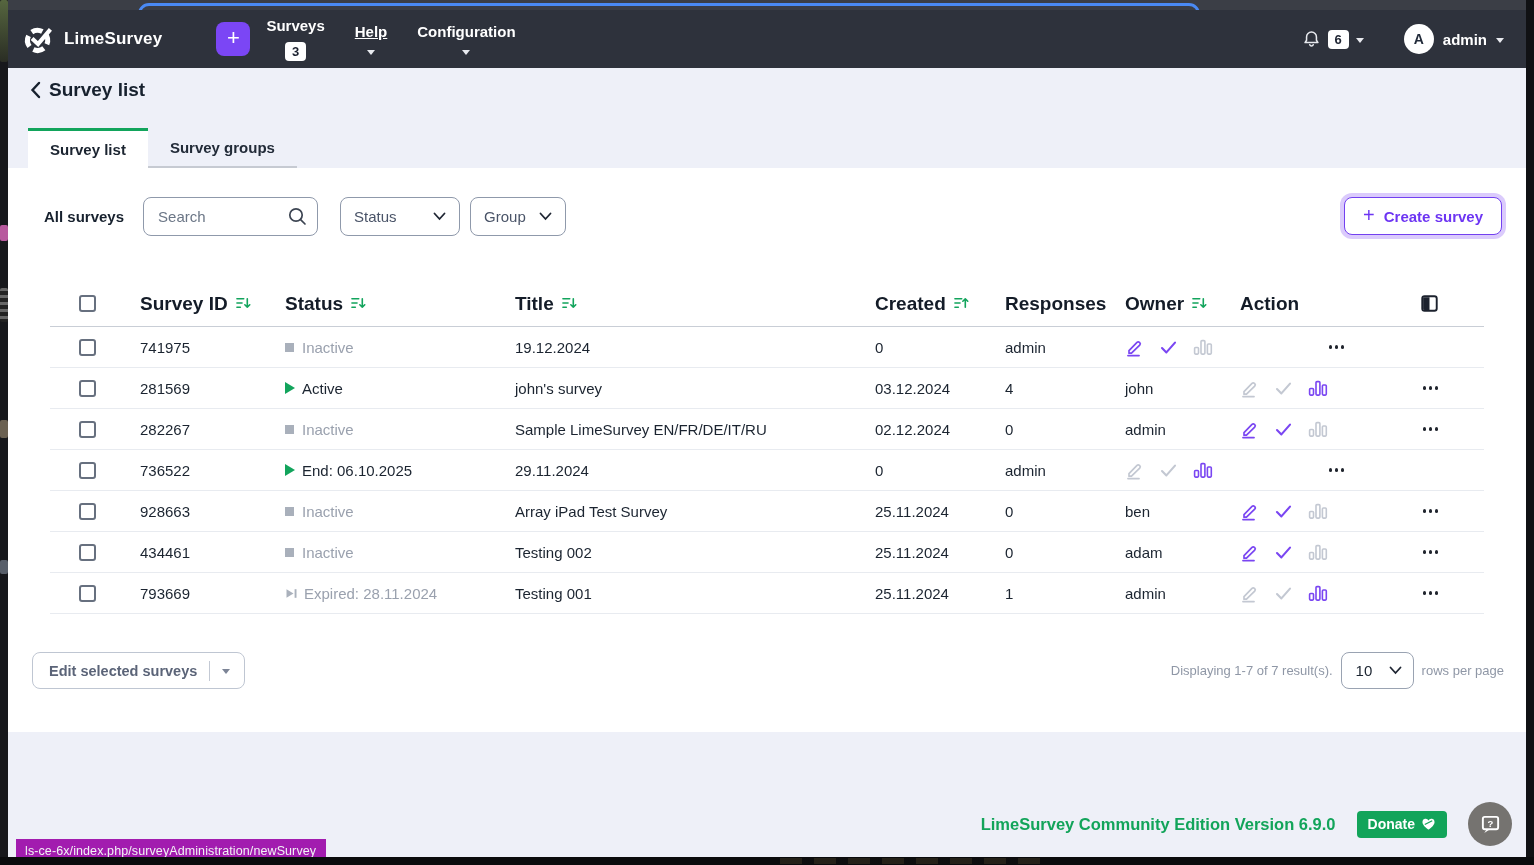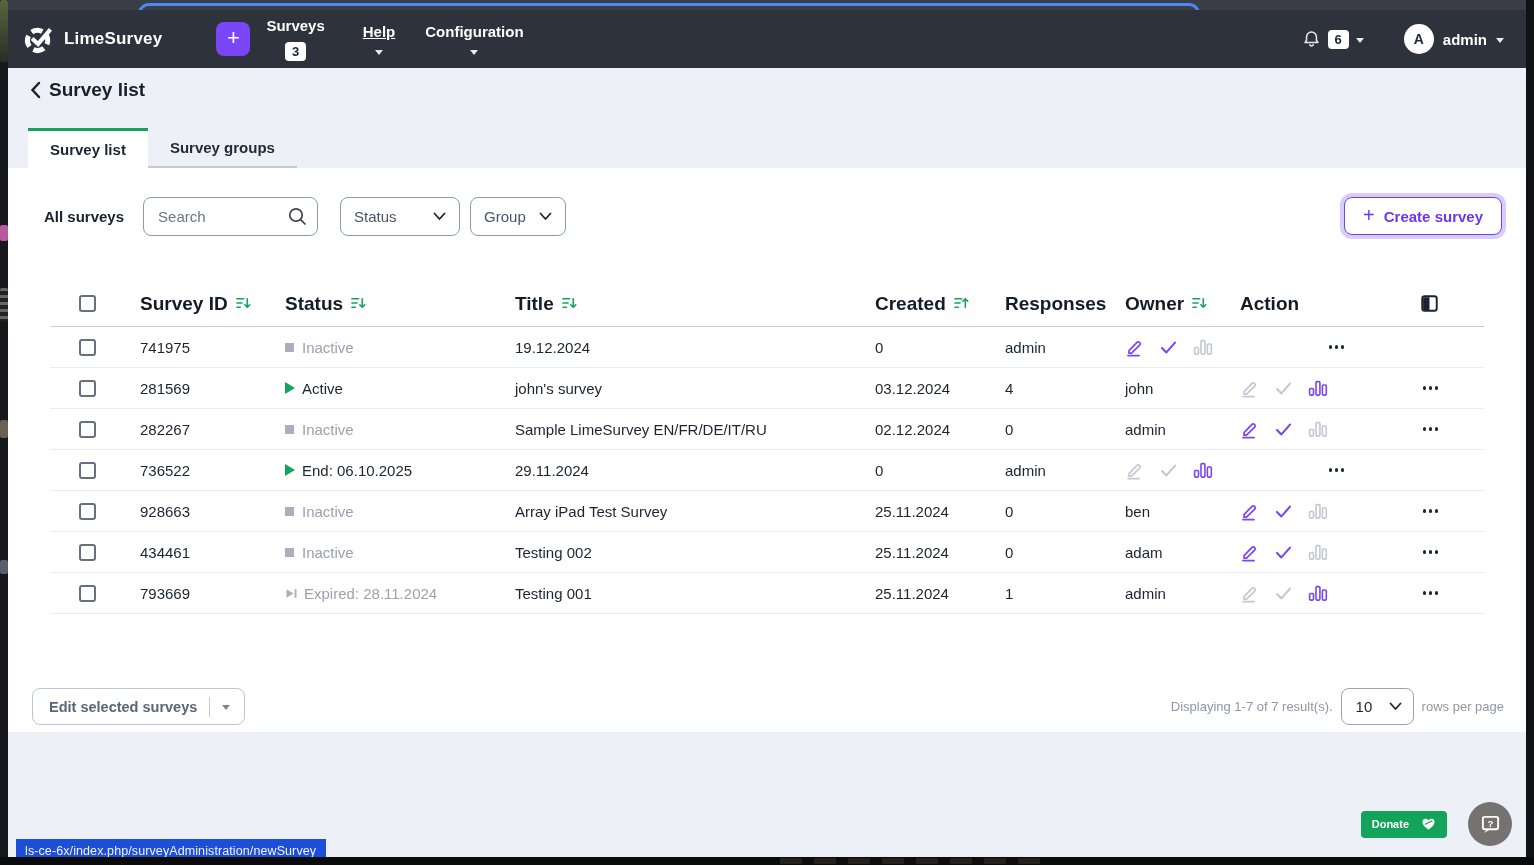--- a/index.html
+++ b/index.html
@@ -26,21 +26,21 @@
   .navbar { position:absolute; top:10px; left:0; width:100%; height:58px;
             background:#2e323c; display:flex; align-items:center; padding:0 14px; }
   .brand { display:flex; align-items:center; gap:9px; }
   .brand-name { color:#fff; font-size:17px; font-weight:700; letter-spacing:.2px; }
   .plus-btn { width:34px; height:34px; margin-left:54px; border-radius:8px; background:#7b46f5;
               color:#fff; font-size:22px; line-height:31px; text-align:center; cursor:pointer;
               font-weight:400; }
   .nav-item { display:flex; align-items:center; gap:8px; color:#fff; font-size:15px;
               font-weight:600; cursor:pointer;flex-direction:column; }
   .nav-item.surveys { margin-left:16px; }
-  .nav-item.help { margin-left:38px;text-decoration:underline; }
+  .nav-item.help { margin-left:30px;text-decoration:underline; }
   .nav-item.config { margin-left:30px; }
   .badge { background:#fff; color:#1c2230; border-radius:4px; padding:1px 7px;
            font-size:13px; font-weight:700; line-height:17px; }
   .caret { width:0; height:0; border-left:4.5px solid transparent; border-right:4.5px solid transparent;
            border-top:5px solid #e8eaef; margin-top:2px; }
   .nav-right { margin-left:auto; display:flex; align-items:center; }
   .notif { display:flex; align-items:center; gap:7px; cursor:pointer; margin-right:40px; }
   .user { display:flex; align-items:center; gap:9px; cursor:pointer; margin-right:8px; }
   .avatar { width:30px; height:30px; border-radius:50%; background:#fff; color:#222b3a;
             font-size:14px; font-weight:700; display:flex; align-items:center; justify-content:center; }
@@ -98,45 +98,45 @@
   .st-tri { width:0; height:0; border-left:10px solid #12a45c; border-top:6px solid transparent;
             border-bottom:6px solid transparent; display:inline-block; margin-right:7px; }
   .st-exp { display:inline-flex; margin-right:6px; }
   .txt-gray { color:#9aa1ae; }
   .c-action { display:flex; gap:15px; align-items:center; }
   .act { display:inline-flex; cursor:pointer; }
   .act.purple { color:#7a46f2; }
   .act.gray { color:#c3c8d2; }
 
   
-  .bottomrow { position:absolute; top:520px; left:24px; right:22px; height:37px;
+  .bottomrow { position:absolute; top:484px; left:24px; right:22px; height:37px;
                display:flex; align-items:flex-start; }
   .bulk-btn { height:37px; display:flex; align-items:center; gap:12px; padding:0 14px 0 16px;
               border:1px solid #bfc6d2; border-radius:8px; background:#fff; cursor:pointer; }
   .bulk-btn .lbl { font-size:14.5px; font-weight:700; color:#5b6478; }
   .bulk-btn .sep { width:1px; height:20px; background:#c3c9d4; }
   .bulk-btn .caret { border-top-color:#7c8496; }
   .pager { margin-left:auto; display:flex; align-items:center; }
   .pager .summary { font-size:13px; color:#8f97a6; margin-right:8px; }
   .pagesize { width:73px; height:37px; border:1px solid #9aa3b2; border-radius:8px; background:#fff;
               display:flex; align-items:center; justify-content:space-between; padding:0 11px 0 14px;
               font-size:15px; color:#1b2430; cursor:pointer; margin-right:8px; }
   .pager .rpp { font-size:13px; color:#8f97a6; }
 
   
   .pagefooter { position:absolute; top:801px; right:14px; height:46px;
                 display:flex; align-items:center; gap:21px; }
   .version { color:#12a45a; font-size:16.5px; font-weight:700; }
   .donate-btn { height:27px; padding:0 11px; background:#12a45a; border-radius:4px; color:#fff;
-                font-size:11px; font-weight:700; display:flex; align-items:center; gap:12px; cursor:pointer; }
+                font-size:14px; font-weight:700; display:flex; align-items:center; gap:6px; cursor:pointer; }
   .chat-btn { width:44px; height:44px; border-radius:50%; background:#757370;
               display:flex; align-items:center; justify-content:center; cursor:pointer; }
 
   
-  .statusbar { position:absolute; left:8px; top:839px; height:23px; background:#1d4ed8;
+  .statusbar { position:absolute; left:8px; top:839px; height:23px; background:#a21caf;
                color:#f2f3f5; font-size:12.5px; display:flex; align-items:center;
                padding:0 10px 0 9px; z-index:11; letter-spacing:.1px; }
   .bottombar { position:absolute; left:0; bottom:0; width:1534px; height:8px; background:#0a0b0d; z-index:10; }
   .bottombar .taskhint { position:absolute; left:780px; top:1px; width:260px; height:6px; opacity:.55;
       background:repeating-linear-gradient(90deg,#3a3322 0 22px,#101010 22px 34px); }
 </style>
 </head>
 <body>
 
 <div class="stage">
@@ -616,20 +616,21 @@
             <svg width="13" height="9" viewBox="0 0 13 9">
               <path d="M1.5 1.5L6.5 7l5-5.5" stroke="#1f2633" stroke-width="1.8" fill="none" stroke-linecap="round"></path>
             </svg>
           </div>
           <span class="rpp">rows per page</span>
         </div>
       </div>
     </div>
 
     <div class="pagefooter">
+      <span class="version">LimeSurvey Community Edition Version 6.9.0</span>
       <div class="donate-btn">
         <span>Donate</span>
         <svg width="15" height="14" viewBox="0 0 16 15">
           <path d="M8 13.5S1.5 9.5 1.5 5.3A3.4 3.4 0 0 1 8 3.8a3.4 3.4 0 0 1 6.5 1.5C14.5 9.5 8 13.5 8 13.5z" fill="#fff"></path>
           <path d="M4 8l8-4" stroke="#12a45a" stroke-width="1.4"></path>
         </svg>
       </div>
       <div class="chat-btn">
         <svg width="21" height="21" viewBox="0 0 22 22">
           <rect x="3" y="3" width="16" height="13" rx="2" fill="none" stroke="#fff" stroke-width="2"></rect>

